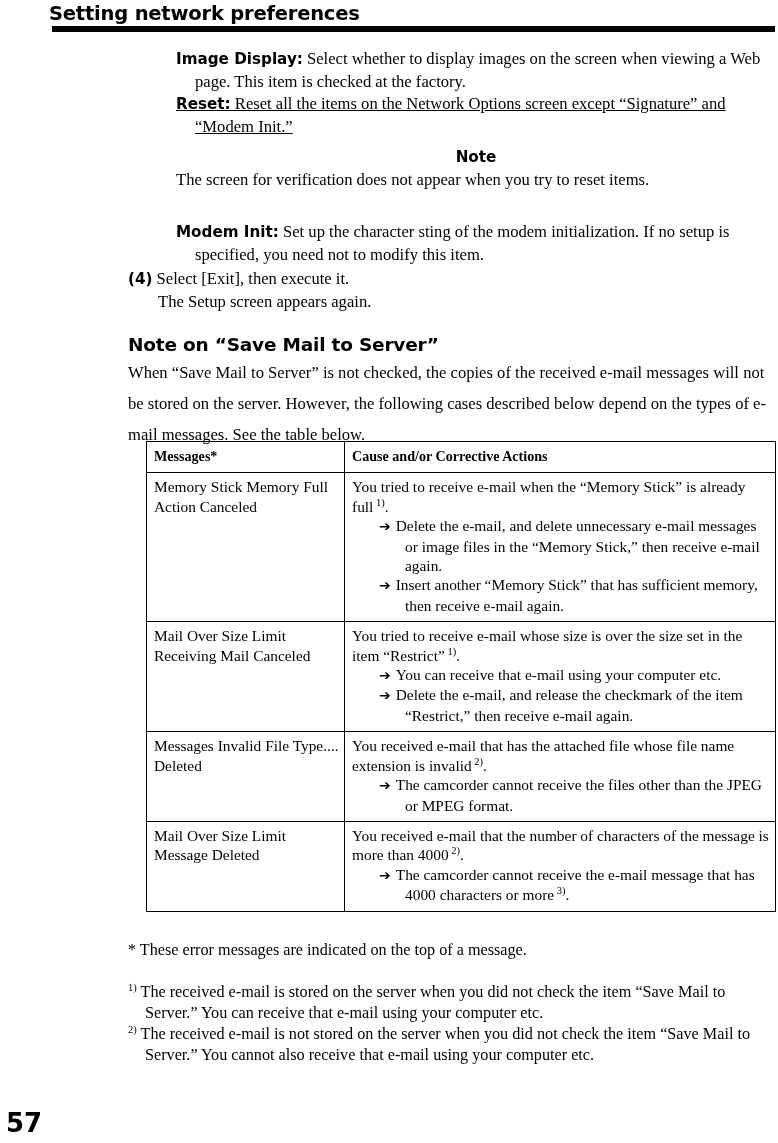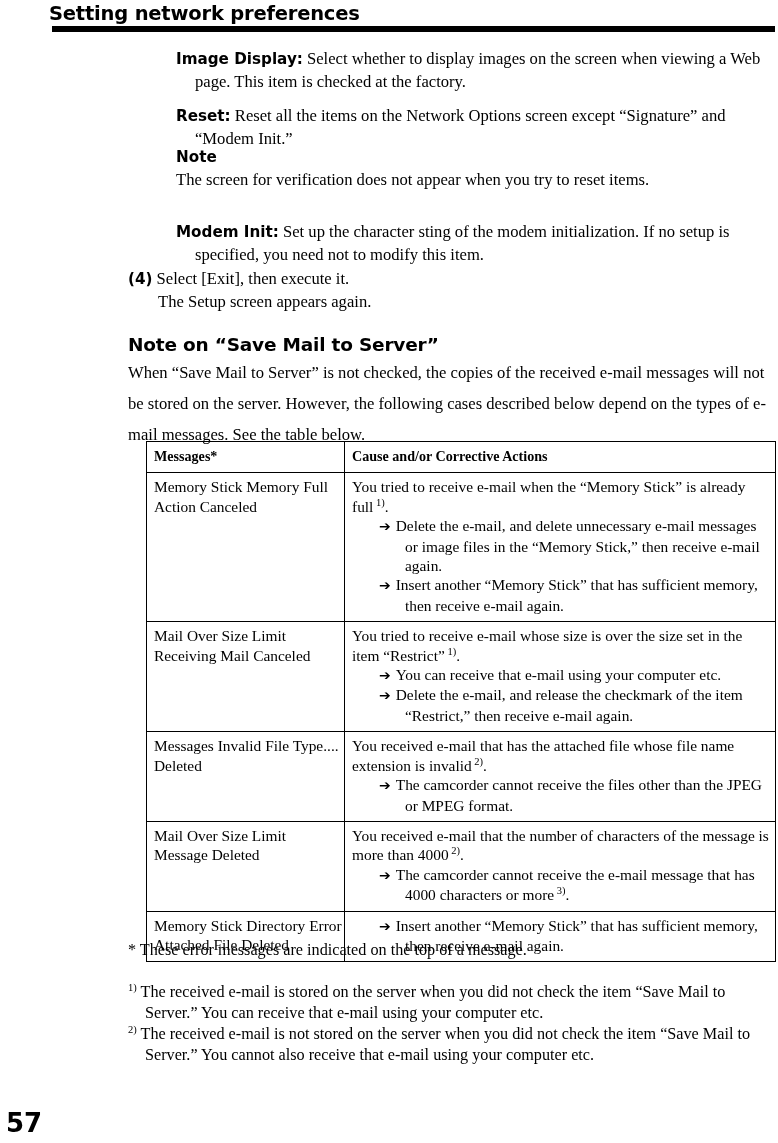--- a/index.html
+++ b/index.html
@@ -51,32 +51,33 @@
     left: 176px;
     width: 600px;
     font-size: 16.6px;
     line-height: 22.6px;
   }
   .def-item {
     padding-left: 19px;
     text-indent: -19px;
     margin: 0;
   }
-  .def-item + .def-item { margin-top: 12px; }
+  .def-item + .def-item { margin-top: 0; text-decoration: underline; }
   .lead {
     font-family: "DejaVu Sans", "Liberation Sans", sans-serif;
     font-weight: bold;
     font-size: 15.2px;
   }
 
   .note-head {
     font-family: "DejaVu Sans", "Liberation Sans", sans-serif;
     font-weight: bold;
     font-size: 15.2px;
     line-height: 22.6px;
+    text-align: center;
   }
   .note-body {
     font-size: 16.6px;
     line-height: 22.6px;
   }
 
   .step-block {
     position: absolute;
     left: 128px;
     width: 640px;
@@ -281,29 +282,20 @@
         <tr>
           <td>
             <div class="cell-line">Mail Over Size Limit</div>
             <div class="cell-line">Message Deleted</div>
           </td>
           <td>
             <p class="cause-intro">You received e-mail that the number of characters of the message is more than 4000<sup> 2)</sup>.</p>
             <span class="bullet"><span class="arrow">➔</span>The camcorder cannot receive the e-mail message that has 4000 characters or more<sup> 3)</sup>.</span>
           </td>
         </tr>
-        <tr>
-          <td>
-            <div class="cell-line">Memory Stick Directory Error</div>
-            <div class="cell-line">Attached File Deleted</div>
-          </td>
-          <td>
-            <span class="bullet"><span class="arrow">➔</span>Insert another “Memory Stick” that has sufficient memory, then receive e-mail again.</span>
-          </td>
-        </tr>
       </tbody>
   </table>
 
   <div class="footnotes" style="top:940px;">
     <div class="fn-star">* These error messages are indicated on the top of a message.</div>
     <div id="footnote-items">
         <div class="fn-item"><span class="fn-mark">1)</span><span> The received e-mail is stored on the server when you did not check the item “Save Mail to Server.” You can receive that e-mail using your computer etc.</span></div>
         <div class="fn-item"><span class="fn-mark">2)</span><span> The received e-mail is not stored on the server when you did not check the item “Save Mail to Server.” You cannot also receive that e-mail using your computer etc.</span></div>
       </div>
   </div>

